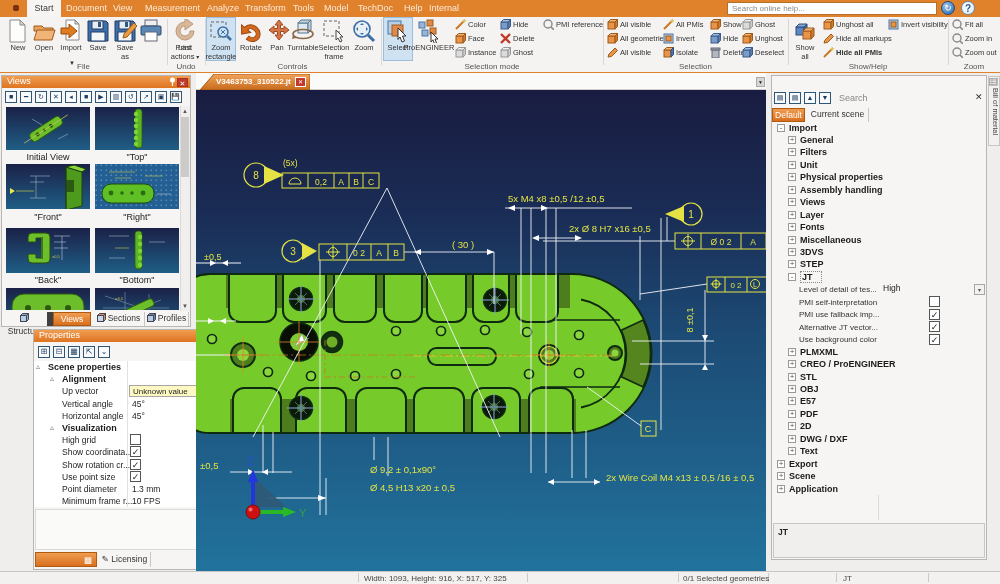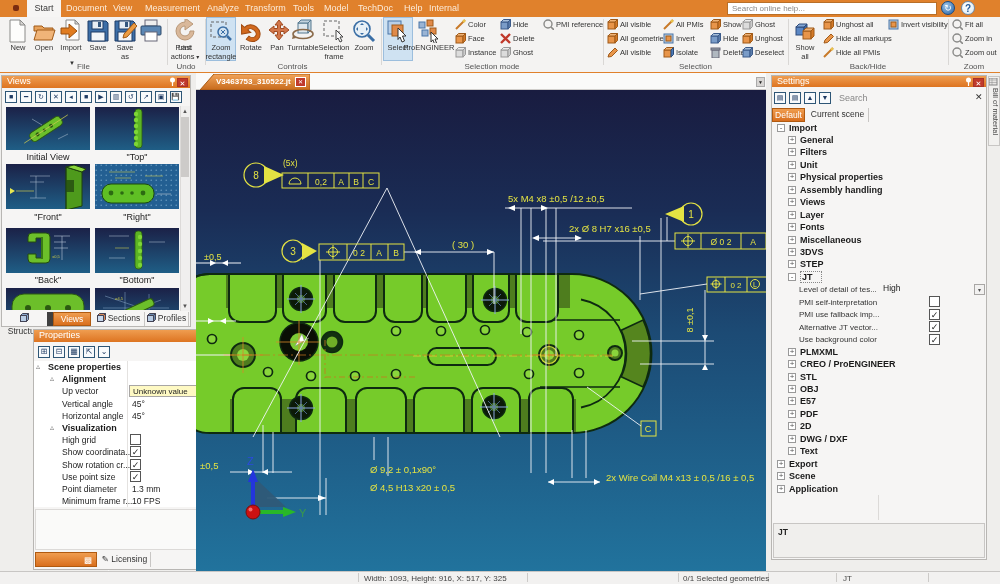--- a/index.html
+++ b/index.html
@@ -260,27 +260,27 @@
       </svg></div>
     <div class="abs slbl" style="left:836px;top:2px;">Unghost all</div>
     <div class="abs" style="left:823px;top:16px;"><svg width="11" height="11" viewBox="0 0 11 11">
         <path d="M1 10 l1-3 6-6 2.5 2.5 -6 6z" fill="#e8954a" stroke="#a05a18"></path>
       </svg></div>
     <div class="abs slbl" style="left:836px;top:16px;">Hide all markups</div>
     <div class="abs" style="left:823px;top:30px;"><svg width="11" height="11" viewBox="0 0 11 11">
         <path d="M1 10 l6-6 M7 4 l3-3" stroke="#c87a2a" stroke-width="2"></path>
         <circle cx="9" cy="2" r="1.5" fill="#e8c24a"></circle>
       </svg></div>
-    <div class="abs slbl" style="left:836px;top:30px;">Hide all PMIs</div>
+    <div class="abs slbl" style="left:836px;top:30px;font-weight:bold;">Hide all PMIs</div>
     <div class="abs" style="left:888px;top:2px;"><svg width="11" height="11" viewBox="0 0 11 11">
         <rect x="1" y="1" width="9" height="9" fill="#b8cce0" stroke="#4a76a8"></rect>
         <rect x="3" y="3" width="5" height="5" fill="#e8954a" stroke="#a05a18"></rect>
       </svg></div>
     <div class="abs slbl" style="left:901px;top:2px;">Invert visibility</div>
-    <div class="grpcap abs" style="left:788px;width:160px;">Back/Hide</div>
+    <div class="grpcap abs" style="left:788px;width:160px;">Show/Help</div>
     <div class="sep" style="left:948px;top:2px;height:46px;"></div>
     <div class="abs" style="left:952px;top:2px;"><svg width="11" height="11" viewBox="0 0 11 11">
         <circle cx="5" cy="5" r="4" fill="none" stroke="#8a8a88" stroke-width="1.4"></circle>
         <line x1="8" y1="8" x2="11" y2="11" stroke="#8a8a88" stroke-width="1.6"></line>
       </svg></div>
     <div class="abs slbl" style="left:965px;top:2px;">Fit all</div>
     <div class="abs" style="left:952px;top:16px;"><svg width="11" height="11" viewBox="0 0 11 11">
         <circle cx="5" cy="5" r="4" fill="none" stroke="#8a8a88" stroke-width="1.4"></circle>
         <line x1="8" y1="8" x2="11" y2="11" stroke="#8a8a88" stroke-width="1.6"></line>
       </svg></div>
@@ -687,24 +687,20 @@
     <path d="M 57 379 l-5 13 h10 z" fill="#2335dd"></path>
     <line x1="57" y1="422" x2="88" y2="422" stroke="#28b828" stroke-width="4"></line>
     <path d="M 100 422 l-13 -5 v10 z" fill="#28b828"></path>
     <circle cx="57" cy="422" r="7" fill="#cc1111" stroke="#7a0d0d"></circle>
     <circle cx="54.5" cy="419.5" r="2" fill="#f07070"></circle>
     <text x="51" y="375" fill="#2a4ade" font-size="11" font-family="Liberation Sans">Z</text>
     <text x="103" y="427" fill="#3a9a4a" font-size="11" font-family="Liberation Sans">Y</text>
   </svg>
 <div class="abs" style="left:771px;top:75px;width:216px;height:485px;">
     <div class="abs" style="left:0;top:0;width:216px;height:485px;background:#f6f5f4;border:1px solid #b8b6b3;"></div>
-    <div class="abs hdr" style="left:1px;top:1px;width:214px;height:11px;">Settings<span class="hdrbtns"><span class="pin"><svg width="9" height="9">
-            <circle cx="4.5" cy="3" r="2.5" fill="#fff"></circle>
-            <line x1="4.5" y1="5" x2="4.5" y2="9" stroke="#fff" stroke-width="1.2"></line>
-          </svg></span><span class="xbtn">✕</span></span></div>
     <div class="abs" style="left:3px;top:17px;"><span class="ticon" style="margin-right:3px;"><span style="position:absolute;left:0;top:0;width:10px;height:10px;font-size:7px;line-height:10px;text-align:center;color:#1f3b63;">▤</span></span><span class="ticon" style="margin-right:3px;"><span style="position:absolute;left:0;top:0;width:10px;height:10px;font-size:7px;line-height:10px;text-align:center;color:#1f3b63;">▤</span></span><span class="ticon" style="margin-right:3px;"><span style="position:absolute;left:0;top:0;width:10px;height:10px;font-size:7px;line-height:10px;text-align:center;color:#1f3b63;">▲</span></span><span class="ticon" style="margin-right:3px;"><span style="position:absolute;left:0;top:0;width:10px;height:10px;font-size:7px;line-height:10px;text-align:center;color:#1f3b63;">▼</span></span></div>
     <div class="abs" style="left:68px;top:18px;font-size:9px;color:#888;">Search</div>
     <div class="abs" style="left:204px;top:17px;font-size:9px;color:#333;">✕</div>
     <div class="abs" style="left:1px;top:33px;width:33px;height:14px;background:linear-gradient(#ef9d50,#d96f1e);border:1px solid #b05a10;color:#fff;font-size:8.5px;line-height:13px;text-align:center;">Default</div>
     <div class="abs" style="left:36px;top:33px;width:62px;height:14px;color:#333;font-size:8.5px;line-height:13px;text-align:center;border-right:1px solid #c8c6c4;">Current scene</div>
     <div class="trow" style="left:6px;top:46.5px;"><span class="pm">-</span><span class="bold">Import</span></div>
     <div class="trow" style="left:17px;top:58.95px;"><span class="pm">+</span><span class="bold">General</span></div>
     <div class="trow" style="left:17px;top:71.4px;"><span class="pm">+</span><span class="bold">Filters</span></div>
     <div class="trow" style="left:17px;top:83.85000000000001px;"><span class="pm">+</span><span class="bold">Unit</span></div>
     <div class="trow" style="left:17px;top:96.30000000000001px;"><span class="pm">+</span><span class="bold">Physical properties</span></div>

